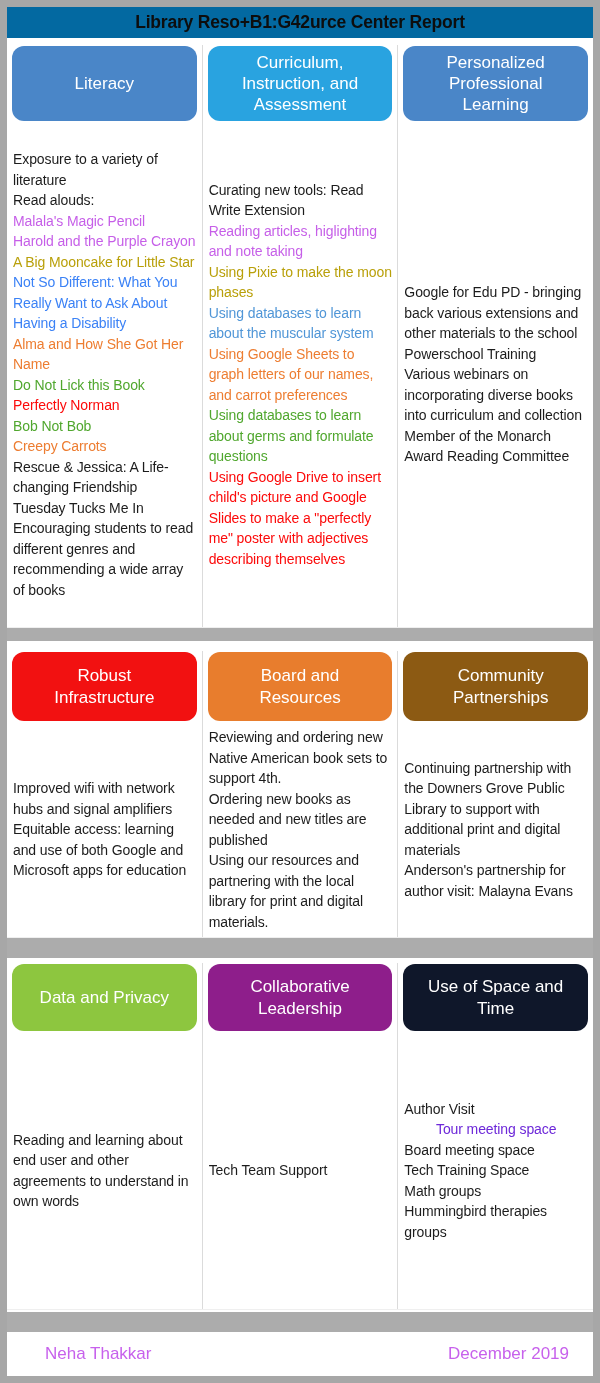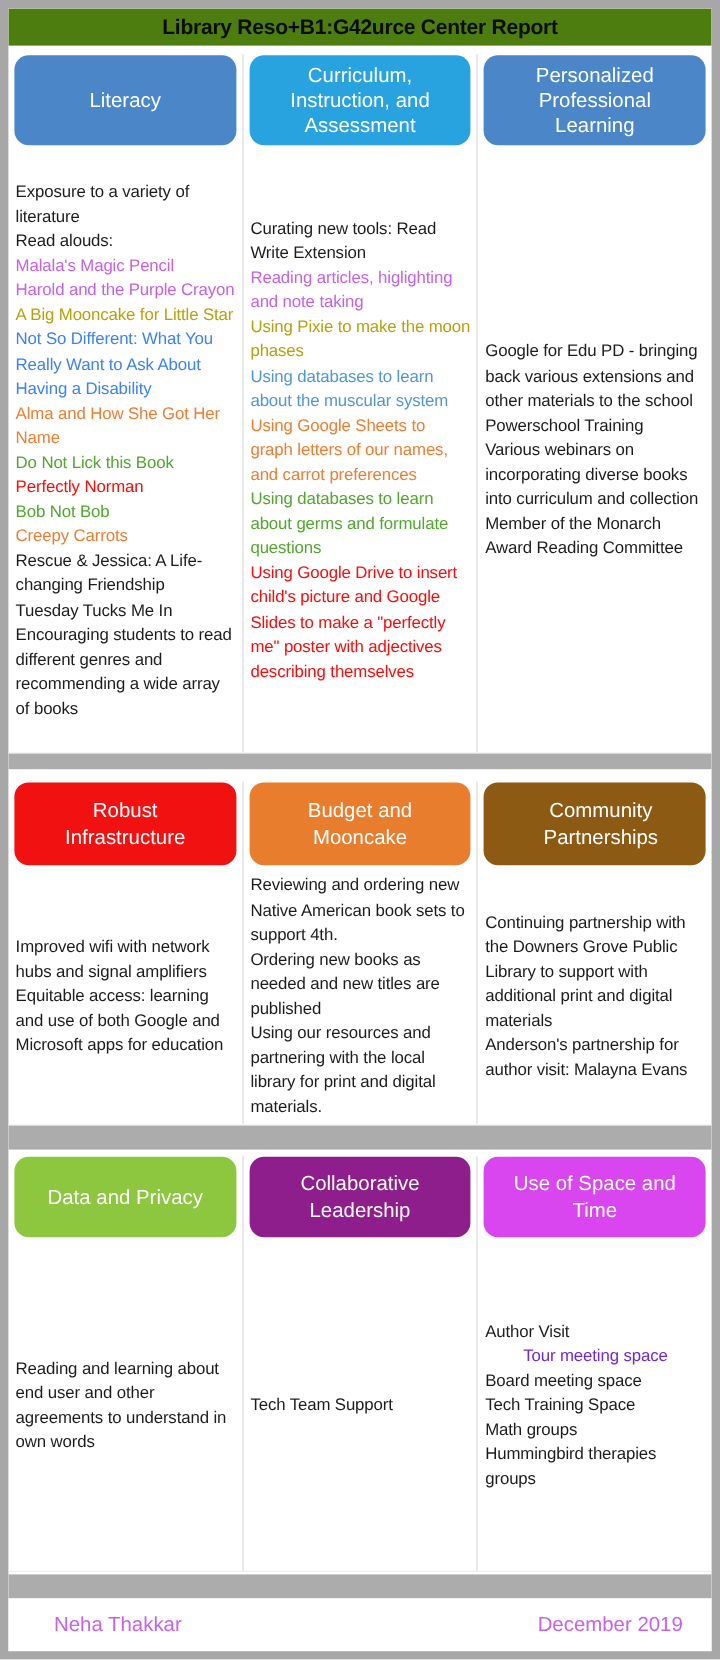--- a/index.html
+++ b/index.html
@@ -5,21 +5,21 @@
   * { margin:0; padding:0; box-sizing:border-box; }
   html,body { background:#ffffff; }
   body { font-family:"Liberation Sans", sans-serif; width:600px; }
   .page {
     width:600px; height:1383px;
     border:7px solid #A7A7A7;
     background:#ffffff;
     display:flex; flex-direction:column; overflow:hidden;
   }
   .title-bar {
-    flex:0 0 auto; height:31px; background:#4d7c0f;
+    flex:0 0 auto; height:31px; background:#0369a1;
     display:flex; align-items:center; justify-content:center;
     margin-bottom:7px;
   }
   .title-bar span {
     font-weight:bold; font-size:17.5px; color:#0d0d0d; letter-spacing:-0.2px;
   }
   .hrow, .crow { display:flex; flex:0 0 auto; }
   .hcell {
     flex:1 1 0; display:flex;
     border-right:1px solid #DBDBDB;
@@ -109,21 +109,21 @@
       </div>
       <div class="band" style="height: 13px; margin-bottom: 10px; margin-top: 0px;"></div>
       <div class="hrow" style="height: 71px;">
         <div class="hcell">
           <div class="hbox" style="background: rgb(242, 17, 17);">
             <span>Robust Infrastructure</span>
           </div>
         </div>
         <div class="hcell">
           <div class="hbox" style="background: rgb(232, 125, 45);">
-            <span>Budget and Mooncake</span>
+            <span>Board and Resources</span>
           </div>
         </div>
         <div class="hcell">
           <div class="hbox" style="background: rgb(140, 90, 19); padding-left: 24px;">
             <span>Community Partnerships</span>
           </div>
         </div>
       </div>
       <div class="crow" style="height: 216px;">
         <div class="ccell">
@@ -146,21 +146,21 @@
           <div class="hbox" style="background: rgb(141, 198, 63);">
             <span>Data and Privacy</span>
           </div>
         </div>
         <div class="hcell">
           <div class="hbox" style="background: rgb(142, 30, 139);">
             <span>Collaborative Leadership</span>
           </div>
         </div>
         <div class="hcell">
-          <div class="hbox" style="background: #d946ef;">
+          <div class="hbox" style="background: #0f172a;">
             <span>Use of Space and Time</span>
           </div>
         </div>
       </div>
       <div class="crow" style="height: 278px;">
         <div class="ccell">
           <div class="line" style="color: rgb(28, 28, 28);">Reading and learning about end user and other agreements to understand in own words</div>
         </div>
         <div class="ccell">
           <div class="line" style="color: rgb(28, 28, 28);">Tech Team Support</div>

